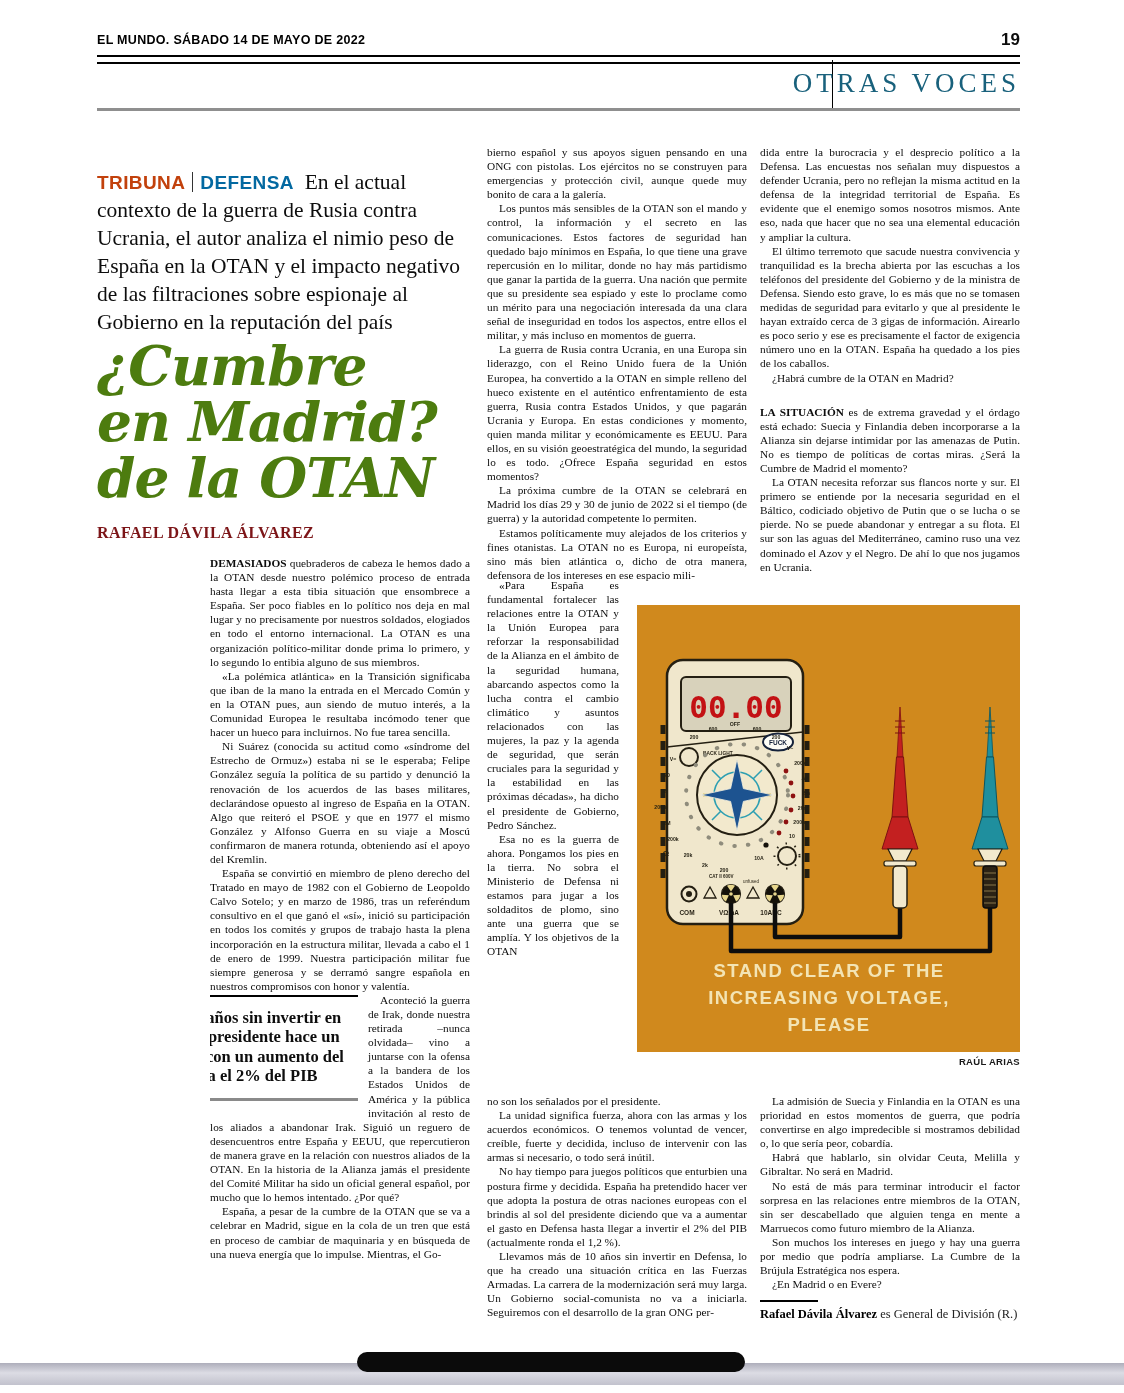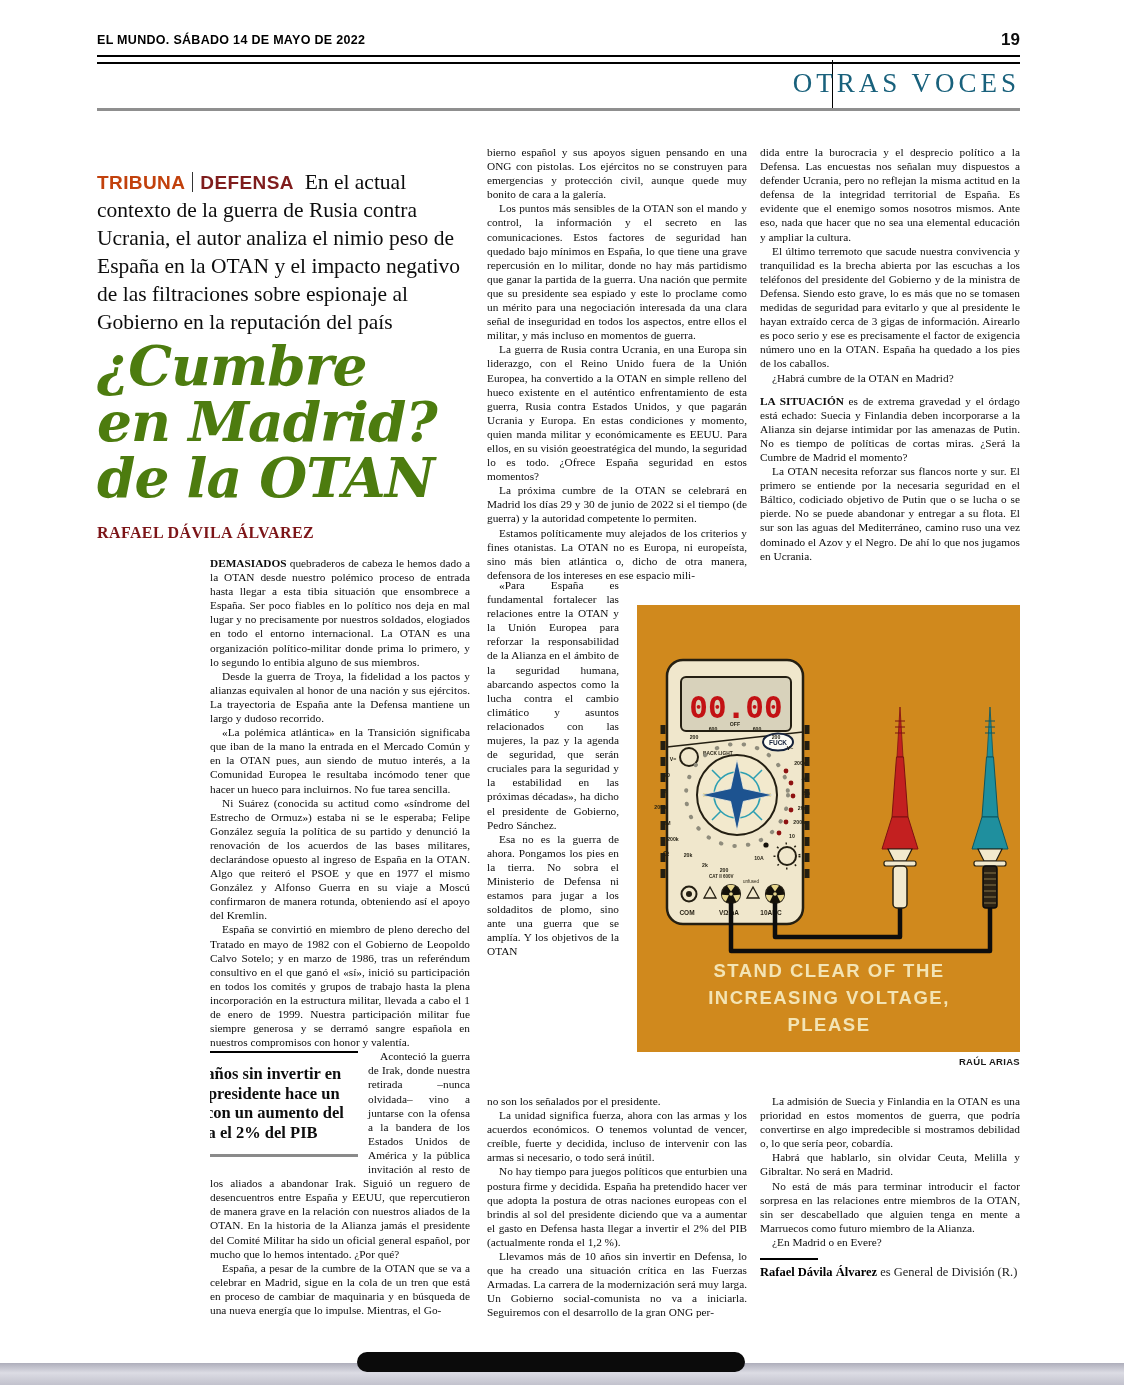--- a/index.html
+++ b/index.html
@@ -10,35 +10,35 @@
   .masthead{left:97px;top:33px;font:700 12.5px "Liberation Sans",sans-serif;letter-spacing:.3px;color:#000;}
   .pagenum{left:990px;top:30px;width:30px;text-align:right;font:700 17px "Liberation Sans",sans-serif;}
   .rule-black{left:97px;top:55px;width:923px;height:5px;border-top:2px solid #000;border-bottom:2px solid #000;}
   .vdiv{left:832px;top:60px;width:1px;height:48px;background:#000;}
   .section-label{left:740px;top:70px;width:280px;text-align:right;
      font:400 27px/1 "Liberation Serif",serif;color:#19617c;letter-spacing:4px;}
   .rule-gray{left:97px;top:108px;width:923px;height:3px;background:#8f8f8f;}
   
   .standfirst{left:97px;top:146px;width:375px;font:400 21.5px/28px "Liberation Serif",serif;}
   .kick1{font:700 19px "Liberation Sans",sans-serif;color:#c2410c;letter-spacing:.4px;}
-  .kick2{font:700 19px "Liberation Sans",sans-serif;color:#7f1d1d;letter-spacing:.4px;}
+  .kick2{font:700 19px "Liberation Sans",sans-serif;color:#0369a1;letter-spacing:.4px;}
   .kdiv{display:inline-block;width:1px;height:20px;background:#333;margin:0 7px;vertical-align:-3px;}
   .headline{left:97px;top:338px;width:400px;font:italic 700 55px/56px "DejaVu Serif",serif;letter-spacing:-1px;color:#4d7c0f;}
   .author{left:97px;top:524px;width:380px;font:700 16px "Liberation Serif",serif;color:#7c1518;letter-spacing:.4px;}
   
   .bodycol{font:400 11.3px/14.1px "Liberation Serif",serif;text-align:justify;overflow:hidden;}
   .col1{left:210px;top:556px;width:260px;height:797px;}
   .col2t{left:487px;top:145px;width:260px;height:436px;}
   .col2n{left:487px;top:578px;width:132px;height:518px;}
   .col2b{left:487px;top:1094px;width:260px;height:258px;}
   .col3t{left:760px;top:145px;width:260px;height:442px;}
   .col3b{left:760px;top:1094px;width:260px;height:276px;}
   .bp{margin:0;}
   .ind{text-indent:12px;}
-  .sit{margin-top:9px;}
+  .sit{margin-top:20px;}
   .leadword{font-weight:700;}
   
   .pq{float:left;width:253px;margin:2px 10px 6px -113px;
       border-top:2px solid #000;border-bottom:3px solid #8a8a8a;padding:11px 4px 12px;}
   .pq p{margin:0;font:700 16.5px/19.5px "Liberation Serif",serif;text-align:center;text-indent:0;}
   
   .credrule{width:58px;border-top:2px solid #000;margin:9px 0 5px;}
   .credit{font:400 12.5px "Liberation Serif",serif;color:#222;}
   .credit b{color:#000;}
   
@@ -66,21 +66,20 @@
 
   <div class="abs headline">
     <div>¿Cumbre</div>
     <div>en Madrid?</div>
     <div>de la OTAN</div>
   </div>
   <div class="abs author">RAFAEL DÁVILA ÁLVAREZ</div>
 
   <div class="abs bodycol col1">
     <p class="bp"><strong class="leadword">DEMASIADOS</strong> <span>quebraderos de cabeza le hemos dado a la OTAN desde nuestro polémico proceso de entrada hasta llegar a esta tibia situación que ensombrece a España. Ser poco fiables en lo político nos deja en mal lugar y no precisamente por nuestros soldados, elogiados en todo el entorno internacional. La OTAN es una organización político-militar donde prima lo primero, y lo segundo lo entibia alguno de sus miembros.</span></p>
-    <p class="bp ind">Desde la guerra de Troya, la fidelidad a los pactos y alianzas equivalen al honor de una nación y sus ejércitos. La trayectoria de España ante la Defensa mantiene un largo y dudoso recorrido.</p>
     <p class="bp ind">«La polémica atlántica» en la Transición significaba que iban de la mano la entrada en el Mercado Común y en la OTAN pues, aun siendo de mutuo interés, a la Comunidad Europea le resultaba incómodo tener que hacer un hueco para incluirnos. No fue tarea sencilla.</p>
     <p class="bp ind">Ni Suárez (conocida su actitud como «síndrome del Estrecho de Ormuz») estaba ni se le esperaba; Felipe González seguía la política de su partido y denunció la renovación de los acuerdos de las bases militares, declarándose opuesto al ingreso de España en la OTAN. Algo que reiteró el PSOE y que en 1977 el mismo González y Alfonso Guerra en su viaje a Moscú confirmaron de manera rotunda, obteniendo así el apoyo del Kremlin.</p>
     <p class="bp ind">España se convirtió en miembro de pleno derecho del Tratado en mayo de 1982 con el Gobierno de Leopoldo Calvo Sotelo; y en marzo de 1986, tras un referéndum consultivo en el que ganó el «sí», inició su participación en todos los comités y grupos de trabajo hasta la plena incorporación en la estructura militar, llevada a cabo el 1 de enero de 1999. Nuestra participación militar fue siempre generosa y se derramó sangre española en nuestros compromisos con honor y valentía.</p>
     <div class="pq">
       <p>Llevamos 10 años sin invertir en Defensa, y el presidente hace un brindis al sol con un aumento del gasto hasta el 2% del PIB</p>
     </div>
     <p class="bp ind">Aconteció la guerra de Irak, donde nuestra retirada –nunca olvidada– vino a juntarse con la ofensa a la bandera de los Estados Unidos de América y la pública invitación al resto de los aliados a abandonar Irak. Siguió un reguero de desencuentros entre España y EEUU, que repercutieron de manera grave en la relación con nuestros aliados de la OTAN. En la historia de la Alianza jamás el presidente del Comité Militar ha sido un oficial general español, por mucho que lo hemos intentado. ¿Por qué?</p>
     <p class="bp ind">España, a pesar de la cumbre de la OTAN que se va a celebrar en Madrid, sigue en la cola de un tren que está en proceso de cambiar de maquinaria y en búsqueda de una nueva energía que lo impulse. Mientras, el Go-</p>
   </div>
 
@@ -106,20 +105,21 @@
     <p class="bp">dida entre la burocracia y el desprecio político a la Defensa. Las encuestas nos señalan muy dispuestos a defender Ucrania, pero no reflejan la misma actitud en la defensa de la integridad territorial de España. Es evidente que el enemigo somos nosotros mismos. Ante eso, nada que hacer que no sea una elemental educación y ampliar la cultura.</p>
     <p class="bp ind">El último terremoto que sacude nuestra convivencia y tranquilidad es la brecha abierta por las escuchas a los teléfonos del presidente del Gobierno y de la ministra de Defensa. Siendo esto grave, lo es más que no se tomasen medidas de seguridad para evitarlo y que al presidente le hayan extraído cerca de 3 gigas de información. Airearlo es poco serio y ese es precisamente el factor de exigencia número uno en la OTAN. España ha quedado a los pies de los caballos.</p>
     <p class="bp ind">¿Habrá cumbre de la OTAN en Madrid?</p>
     <p class="bp sit"><strong>LA SITUACIÓN</strong> <span>es de extrema gravedad y el órdago está echado: Suecia y Finlandia deben incorporarse a la Alianza sin dejarse intimidar por las amenazas de Putin. No es tiempo de políticas de cortas miras. ¿Será la Cumbre de Madrid el momento?</span></p>
     <p class="bp ind">La OTAN necesita reforzar sus flancos norte y sur. El primero se entiende por la necesaria seguridad en el Báltico, codiciado objetivo de Putin que o se lucha o se pierde. No se puede abandonar y entregar a su flota. El sur son las aguas del Mediterráneo, camino ruso una vez dominado el Azov y el Negro. De ahí lo que nos jugamos en Ucrania.</p>
   </div>
   <div class="abs bodycol col3b">
     <p class="bp ind">La admisión de Suecia y Finlandia en la OTAN es una prioridad en estos momentos de guerra, que podría convertirse en algo impredecible si mostramos debilidad o, lo que sería peor, cobardía.</p>
     <p class="bp ind">Habrá que hablarlo, sin olvidar Ceuta, Melilla y Gibraltar. No será en Madrid.</p>
     <p class="bp ind">No está de más para terminar introducir el factor sorpresa en las relaciones entre miembros de la OTAN, sin ser descabellado que alguien tenga en mente a Marruecos como futuro miembro de la Alianza.</p>
+    <p class="bp ind">Son muchos los intereses en juego y hay una guerra por medio que podría ampliarse. La Cumbre de la Brújula Estratégica nos espera.</p>
     <p class="bp ind">¿En Madrid o en Evere?</p>
     <div class="credrule"></div>
     <p class="bp credit"><b>Rafael Dávila Álvarez</b><span> es General de División (R.)</span></p>
   </div>
 
   <div class="abs illus">
     <svg width="383" height="447" viewBox="0 0 383 447">
       <defs>
         <g id="trefoil">
           <circle r="9.5" fill="#14110a" stroke="#241f12" stroke-width="1.2"></circle>

